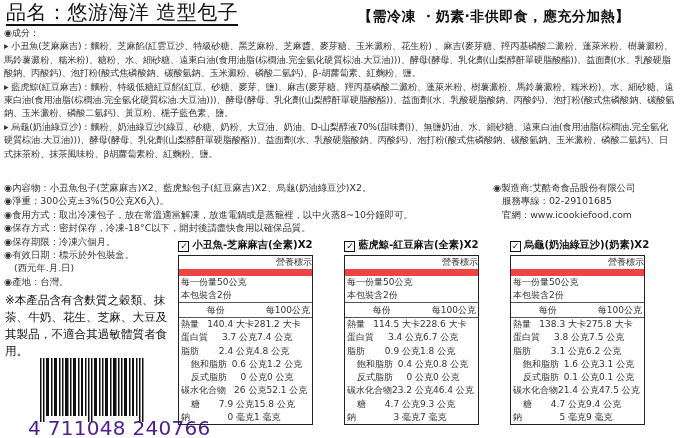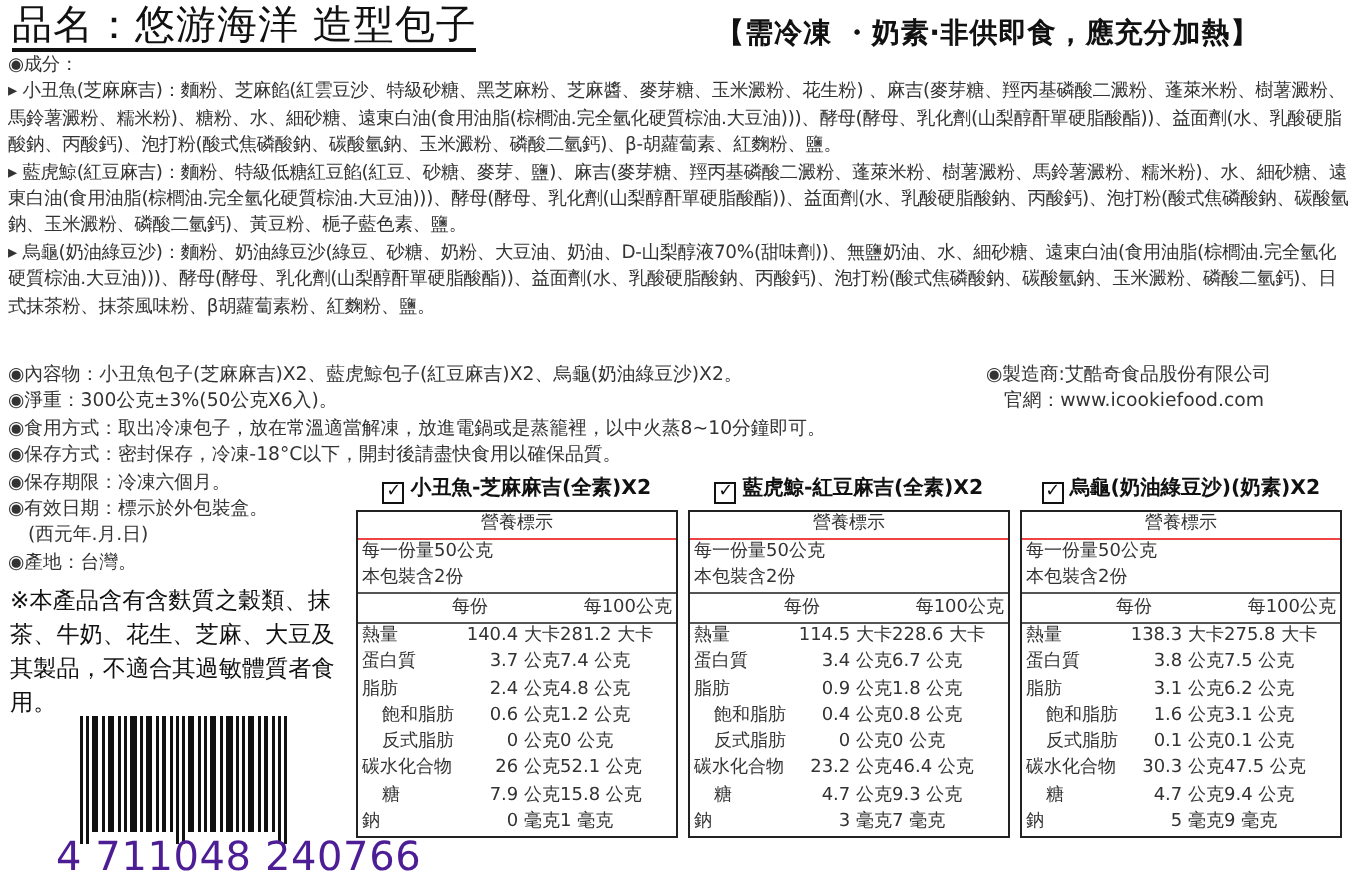--- a/index.html
+++ b/index.html
@@ -8,25 +8,25 @@
   .badge{position:absolute;left:358px;top:8px;font-size:14px;font-weight:bold;color:#111;letter-spacing:0.5px;}
   .ingr{position:absolute;left:4px;top:26px;width:672px;font-size:9.2px;line-height:13.4px;color:#333;letter-spacing:-0.15px;}
   .ingr p{margin:0;}
   .info{position:absolute;left:4px;top:181px;font-size:9.4px;line-height:13.4px;color:#333;}
   .info p{margin:0;white-space:nowrap;}
   .mfr{position:absolute;left:493px;top:181px;font-size:9.4px;line-height:13.4px;color:#333;}
   .mfr p{margin:0;white-space:nowrap;}
   .allergy{position:absolute;left:5px;top:292px;width:170px;font-size:11.6px;line-height:17px;font-weight:normal;color:#111;}
   .barcode{position:absolute;left:38px;top:358px;width:108px;height:64px;}
   .barcode-num{position:absolute;left:28px;top:416px;font-size:20px;color:#4c1d95;letter-spacing:0.3px;}
-  .panel{position:absolute;width:161px;}
+  .panel{position:absolute;width:135px;}
   .panel-head{font-size:10.2px;font-weight:bold;color:#111;text-align:center;height:14px;line-height:14px;white-space:nowrap;}
   .cb{display:inline-block;width:9px;height:9px;border:1px solid #111;vertical-align:-1px;margin-right:3px;font-size:9px;line-height:9px;text-align:center;}
   .ntable{border:1.5px solid #222;margin-top:3px;font-size:9px;color:#333;}
-  .ntable .nt-title{text-align:center;border-bottom:1px solid #ef4444;height:13px;line-height:13px;}
+  .ntable .nt-title{text-align:right;border-bottom:7px solid #ef4444;height:13px;line-height:13px;}
   .ntable .nt-meta{padding-left:2px;border-bottom:1px solid #555;line-height:13px;}
   .ntable .nt-head{display:flex;justify-content:flex-end;border-bottom:1px solid #555;line-height:14px;padding-right:2px;gap:36px;}
   .row{display:flex;line-height:13.3px;}
   .row .lbl{flex:1;padding-left:2px;white-space:nowrap;}
   .row .v1{width:52px;text-align:right;white-space:nowrap;}
   .row .v2{width:56px;text-align:left;padding-right:2px;white-space:nowrap;}
   .row.indent .lbl{padding-left:12px;}
   .nt-head .h1{width:52px;text-align:right;}
   .nt-head .h2{width:56px;text-align:right;}
 </style>
@@ -49,20 +49,21 @@
   <p>◉食用方式：取出冷凍包子，放在常溫適當解凍，放進電鍋或是蒸籠裡，以中火蒸8~10分鐘即可。</p>
   <p>◉保存方式：密封保存，冷凍-18°C以下，開封後請盡快食用以確保品質。</p>
   <p>◉保存期限：冷凍六個月。</p>
   <p>◉有效日期：標示於外包裝盒。</p>
   <p style="padding-left:10px;">(西元年.月.日)</p>
   <p>◉產地：台灣。</p>
 </div>
 
 <div class="mfr">
   <p>◉製造商:艾酷奇食品股份有限公司</p>
+  <p style="padding-left:9px;">服務專線：02-29101685</p>
   <p style="padding-left:9px;">官網：www.icookiefood.com</p>
 </div>
 
 <div class="allergy">※本產品含有含麩質之穀類、抹茶、牛奶、花生、芝麻、大豆及其製品，不適合其過敏體質者食用。</div>
 
 <svg class="barcode" viewBox="0 0 108 64" preserveAspectRatio="none">
   <g fill="#111">
     <rect x="2" y="0" width="1.5" height="64"></rect>
       <rect x="5" y="0" width="1.5" height="64"></rect>
     <rect x="8" y="0" width="3" height="58"></rect>
@@ -244,21 +245,21 @@
         <span class="v1">1.6 公克</span>
         <span class="v2">3.1 公克</span>
       </div>
     <div class="row indent">
         <span class="lbl">反式脂肪</span>
         <span class="v1">0.1 公克</span>
         <span class="v2">0.1 公克</span>
       </div>
     <div class="row">
         <span class="lbl">碳水化合物</span>
-        <span class="v1">30.3 公克</span>
+        <span class="v1">21.4 公克</span>
         <span class="v2">47.5 公克</span>
       </div>
     <div class="row indent">
         <span class="lbl">糖</span>
         <span class="v1">4.7 公克</span>
         <span class="v2">9.4 公克</span>
       </div>
     <div class="row">
         <span class="lbl">鈉</span>
         <span class="v1">5 毫克</span>

